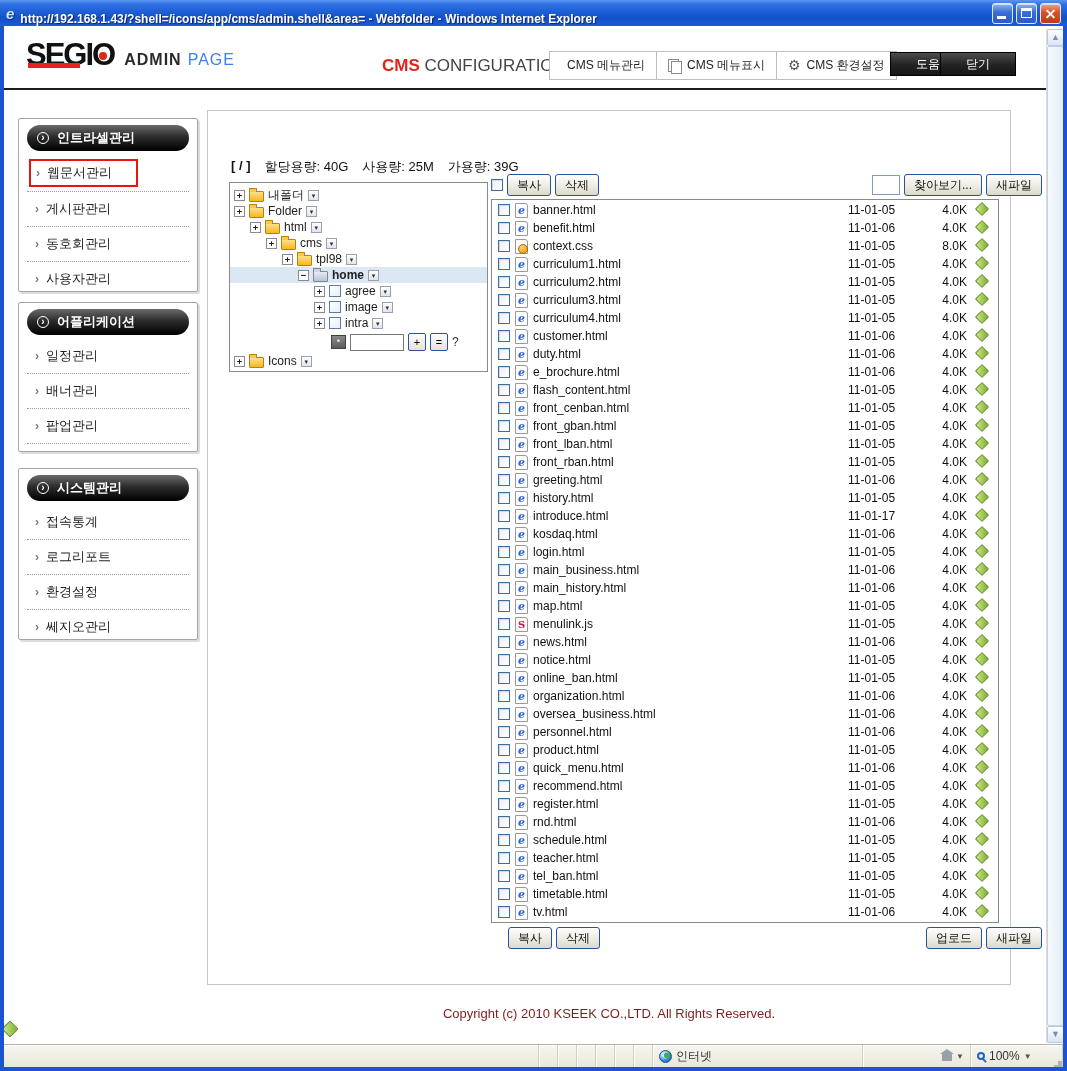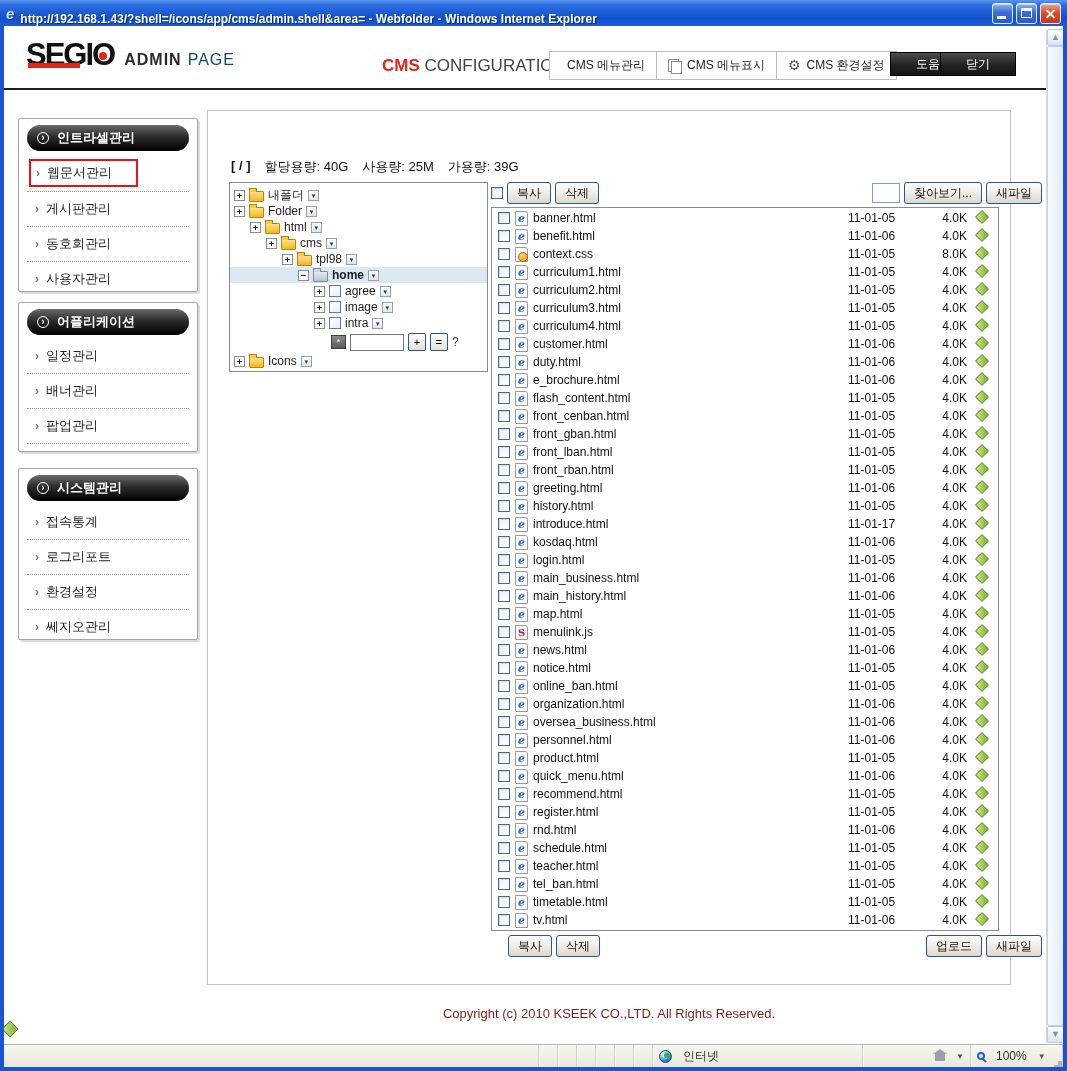--- a/index.html
+++ b/index.html
@@ -26,21 +26,21 @@
   .page{position:absolute;left:4px;right:4px;top:26px;height:1041px;background:#fff;overflow:hidden;}
 
   
   .hdr{position:absolute;left:0;top:0;width:1042px;height:64px;background:#fff;border-bottom:2px solid #1d1d1d;}
   .logo{position:absolute;left:22px;top:14px;display:flex;align-items:baseline;}
   .logo-segio{font-size:31px;font-weight:800;letter-spacing:-2px;color:#111;position:relative;line-height:30px;}
   .logo-segio .redbar{position:absolute;left:2px;bottom:2px;width:52px;height:5px;background:#e0251b;}
   .logo-o{position:relative;}
   .logo-o .dot{position:absolute;left:50%;top:55%;width:8px;height:8px;margin:-4px 0 0 -4px;border-radius:50%;background:#e0251b;}
   .logo-admin{font-size:16px;font-weight:bold;color:#2b2b2b;margin-left:10px;letter-spacing:1px;}
-  .logo-page{font-size:16px;color:#0c4a6e;margin-left:6px;letter-spacing:1px;}
+  .logo-page{font-size:16px;color:#3b82f6;margin-left:6px;letter-spacing:1px;}
   .cmsconf{position:absolute;left:378px;top:30px;font-size:17px;color:#444;}
   .cmsconf .red{color:#e0251b;font-weight:bold;}
   .navgroup{position:absolute;left:546px;top:25px;display:flex;}
   .navbtn{border:1px solid #bdbdbd;margin-left:-1px;background:#fff;display:flex;align-items:center;gap:6px;
     padding:0 11px;height:29px;font-size:12px;color:#222;cursor:pointer;}
   .copy-ic{width:13px;height:13px;position:relative;}
   .copy-ic::before,.copy-ic::after{content:"";position:absolute;width:9px;height:11px;border:1px solid #8a8a8a;background:#fff;}
   .copy-ic::before{left:0;top:0;} .copy-ic::after{left:3px;top:2px;}
   .gear-ic::before{content:"\2699";font-size:14px;color:#555;line-height:13px;}
   .dkbtn{height:24px;padding:0 25px;background:linear-gradient(180deg,#4c4c4c,#232323 55%,#161616);
@@ -97,21 +97,21 @@
   .tspacer{width:13px;flex:0 0 auto;}
   .mkdir-ic{flex:0 0 auto;width:15px;height:14px;background:linear-gradient(180deg,#8a8a8a,#5c5c5c);
     border:1px solid #3f3f3f;color:#fff;font-size:9px;line-height:13px;text-align:center;}
   .trow.createrow{height:22px;}
   .tinput{width:54px;height:17px;border:1px solid #777;font-size:11px;padding:0 2px;}
   .tbtn{width:18px;height:18px;border:1px solid #26559c;border-radius:2px;font-size:11px;line-height:14px;
     background:linear-gradient(180deg,#fdfdfc,#e4e2d8);cursor:pointer;padding:0;}
   .thelp{font-size:12px;color:#333;}
 
   
-  .filearea{position:absolute;left:283px;top:70px;width:551px;}
+  .filearea{position:absolute;left:283px;top:62px;width:551px;}
   .ftop,.fbottom{display:flex;align-items:center;gap:4px;height:24px;}
   .ftop{margin-bottom:2px;}
   .fbottom{margin-top:3px;padding-left:17px;}
   .cb{display:inline-block;flex:0 0 auto;width:12px;height:12px;border:1px solid #3a6ea5;
     background:linear-gradient(135deg,#efefef,#fff);box-shadow:inset 1px 1px 0 #d9d9d9;cursor:pointer;}
   .xpbtn{height:22px;padding:0 9px;border:1px solid #26559c;border-radius:3px;font-size:12px;color:#111;
     background:linear-gradient(180deg,#fefefe,#ece9df 60%,#ddd8ca);box-shadow:inset 0 1px 0 #fff;cursor:pointer;}
   .fn-input{width:28px;height:20px;border:1px solid #7f9db9;margin-left:auto;}
   #filelist{width:508px;height:724px;border:1px solid #8a8a8a;background:#fff;overflow:hidden;padding-top:1px;}
   .frow{height:18px;display:flex;align-items:center;gap:5px;padding:0 6px;font-size:12px;color:#111;}
@@ -128,21 +128,21 @@
     border:1px solid #5b8418;border-radius:1px;transform:rotate(-45deg);cursor:pointer;}
 
   
   .footer{position:absolute;left:203px;top:980px;width:804px;text-align:center;font-size:13px;color:#7f1d1d;}
   .page-edit{position:absolute;left:0;top:995px;}
   .page-edit .gtag{width:12px;height:12px;}
 
   
   .statusbar{position:absolute;left:0;right:0;bottom:0;height:23px;background:linear-gradient(180deg,#f7f6ef,#eae8db);
     border-top:1px solid #b7b4a5;box-shadow:inset 0 1px 0 #fff;display:flex;align-items:stretch;font-size:12px;color:#333;}
-  .pane{border-right:1px solid #d2cfc0;box-shadow:1px 0 0 #fff;display:flex;align-items:center;gap:11px;padding:0 6px;}
+  .pane{border-right:1px solid #d2cfc0;box-shadow:1px 0 0 #fff;display:flex;align-items:center;gap:4px;padding:0 6px;}
   .pane.first{flex:1;border-left:none;}
   .pane.tiny{width:19px;padding:0;}
   .pane.zone{width:210px;}
   .globe{width:13px;height:13px;border-radius:50%;position:relative;flex:0 0 auto;
     background:radial-gradient(circle at 35% 30%,#bfe6ff 0 20%,#2f84d6 60%,#1c5faa);border:1px solid #16508f;}
   .globe::after{content:"";position:absolute;left:4px;top:2px;width:6px;height:5px;background:#3fae49;border-radius:2px;transform:rotate(18deg);}
   .pane.prot{width:108px;justify-content:flex-end;}
   .house{width:10px;height:7px;background:#9aa0ab;position:relative;margin-top:3px;}
   .house::before{content:"";position:absolute;left:-2px;top:-5px;border-left:7px solid transparent;
     border-right:7px solid transparent;border-bottom:5px solid #9aa0ab;}

